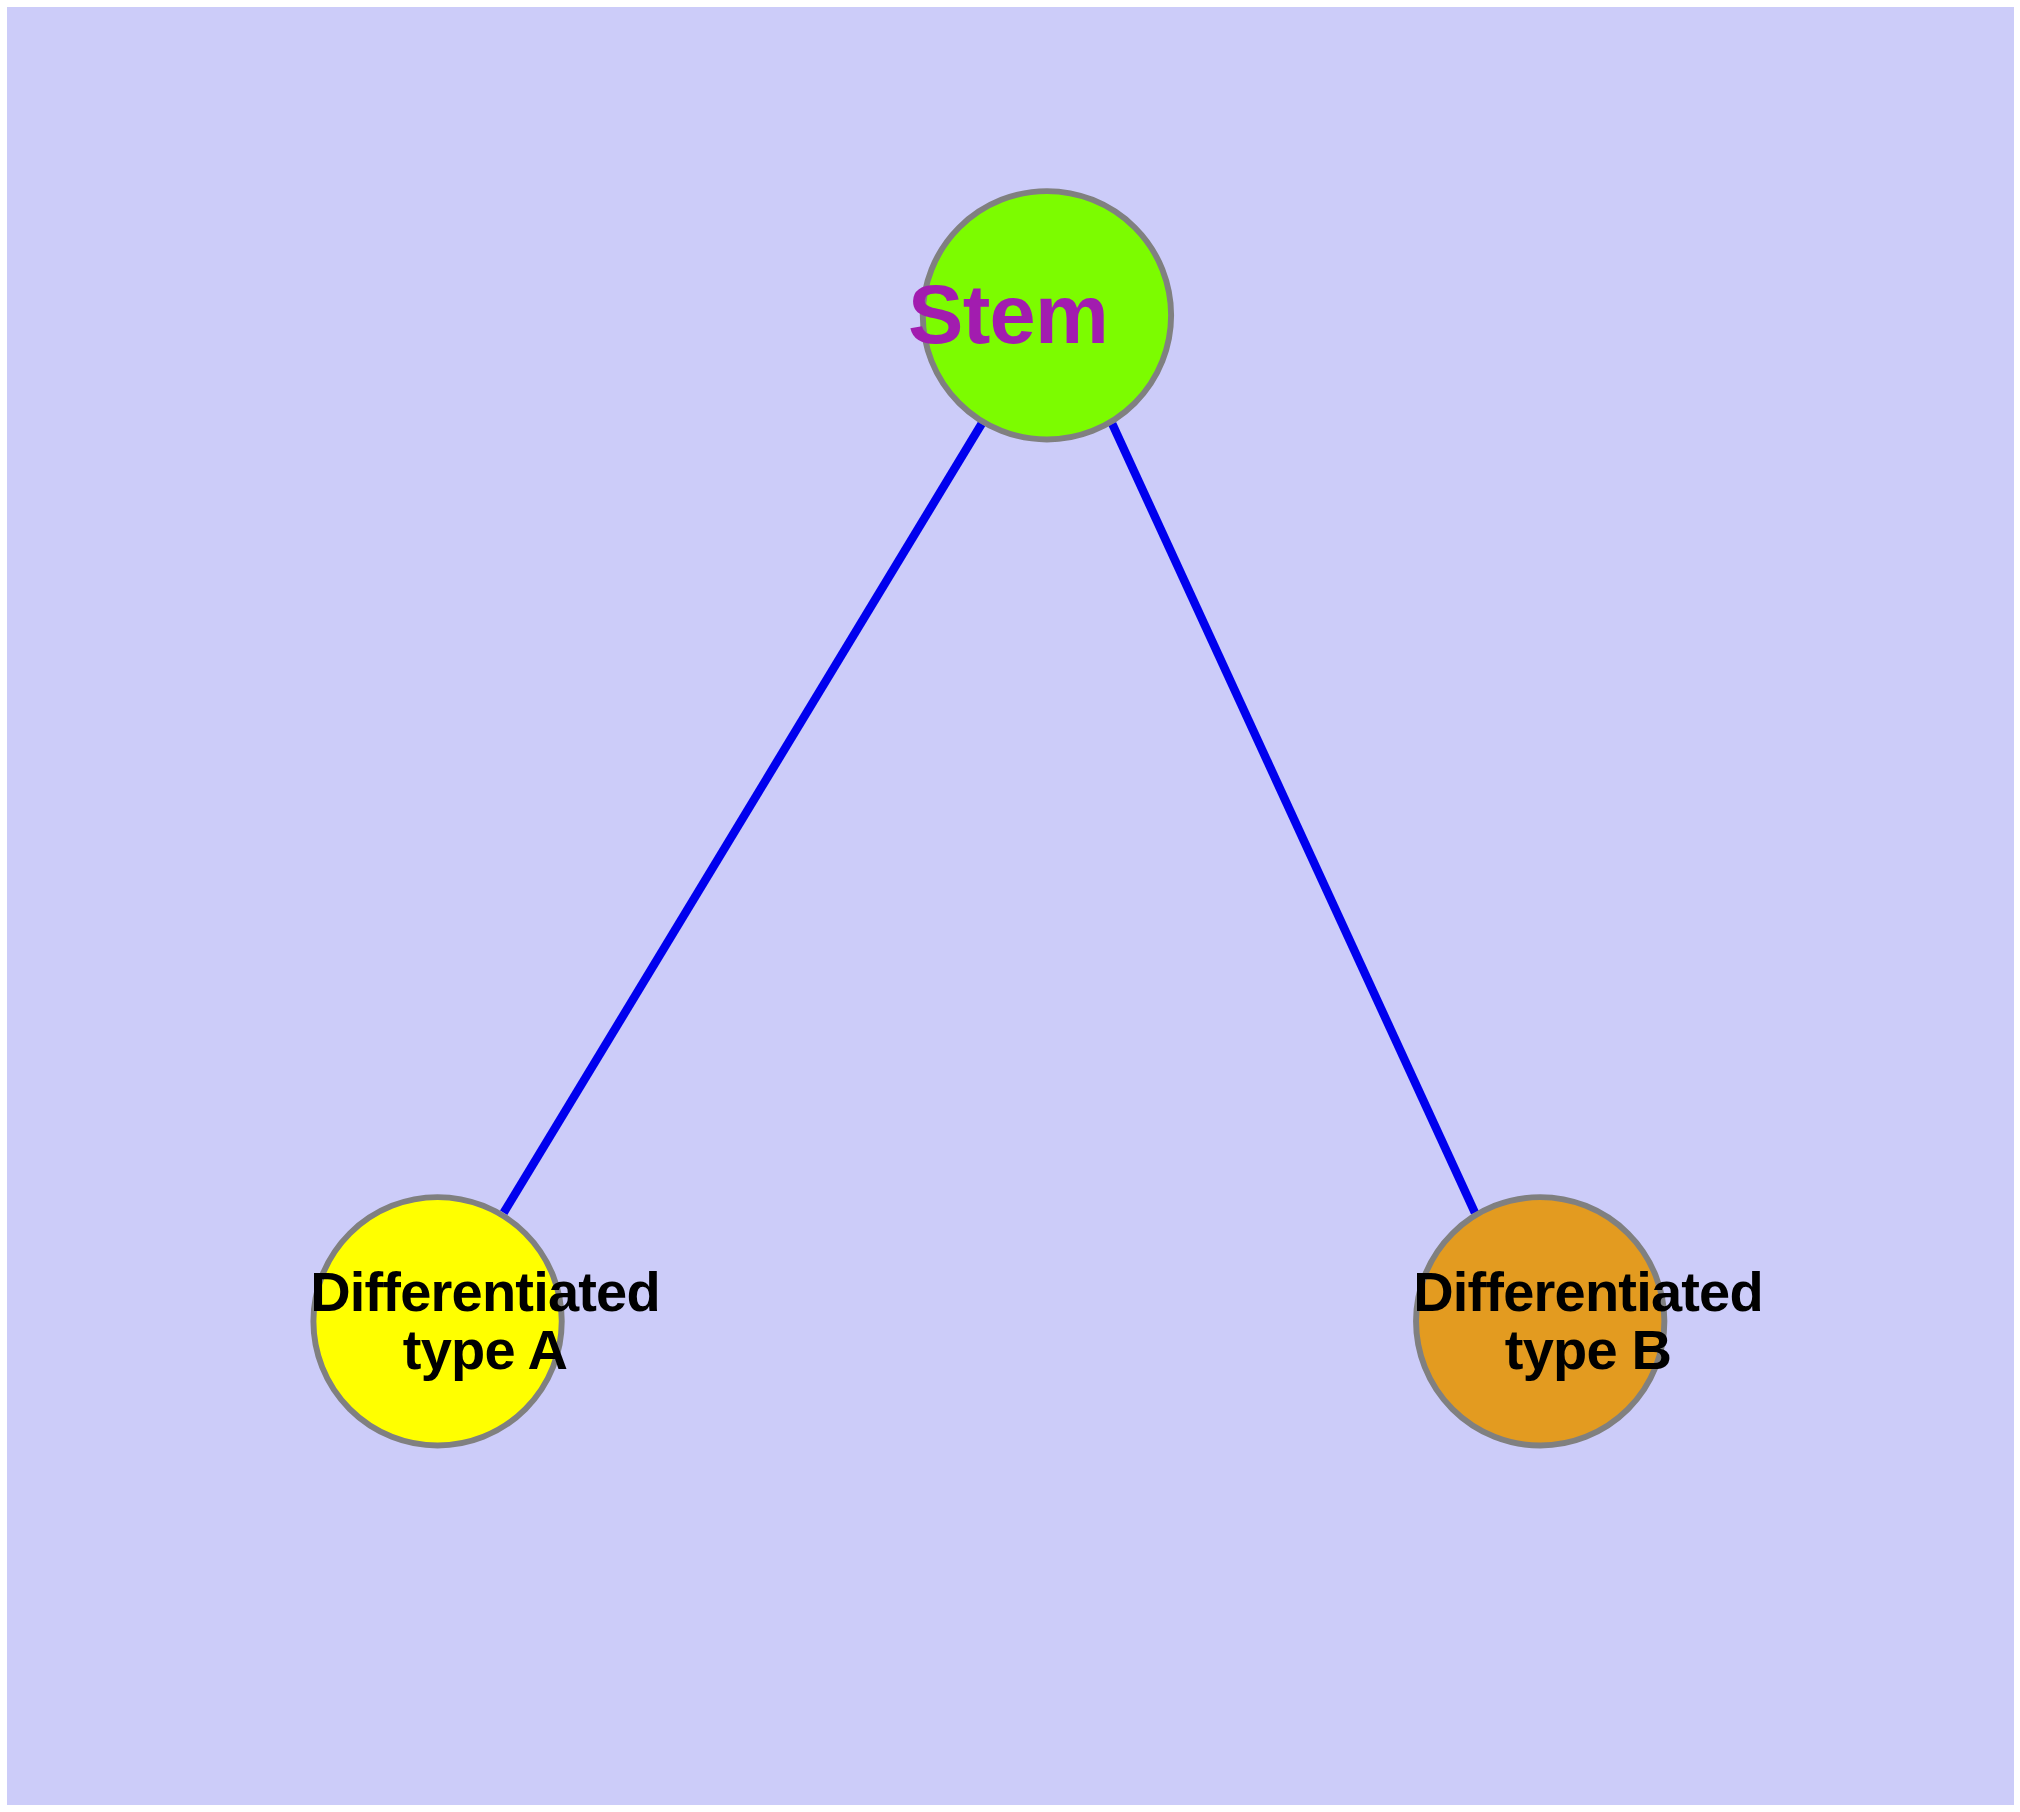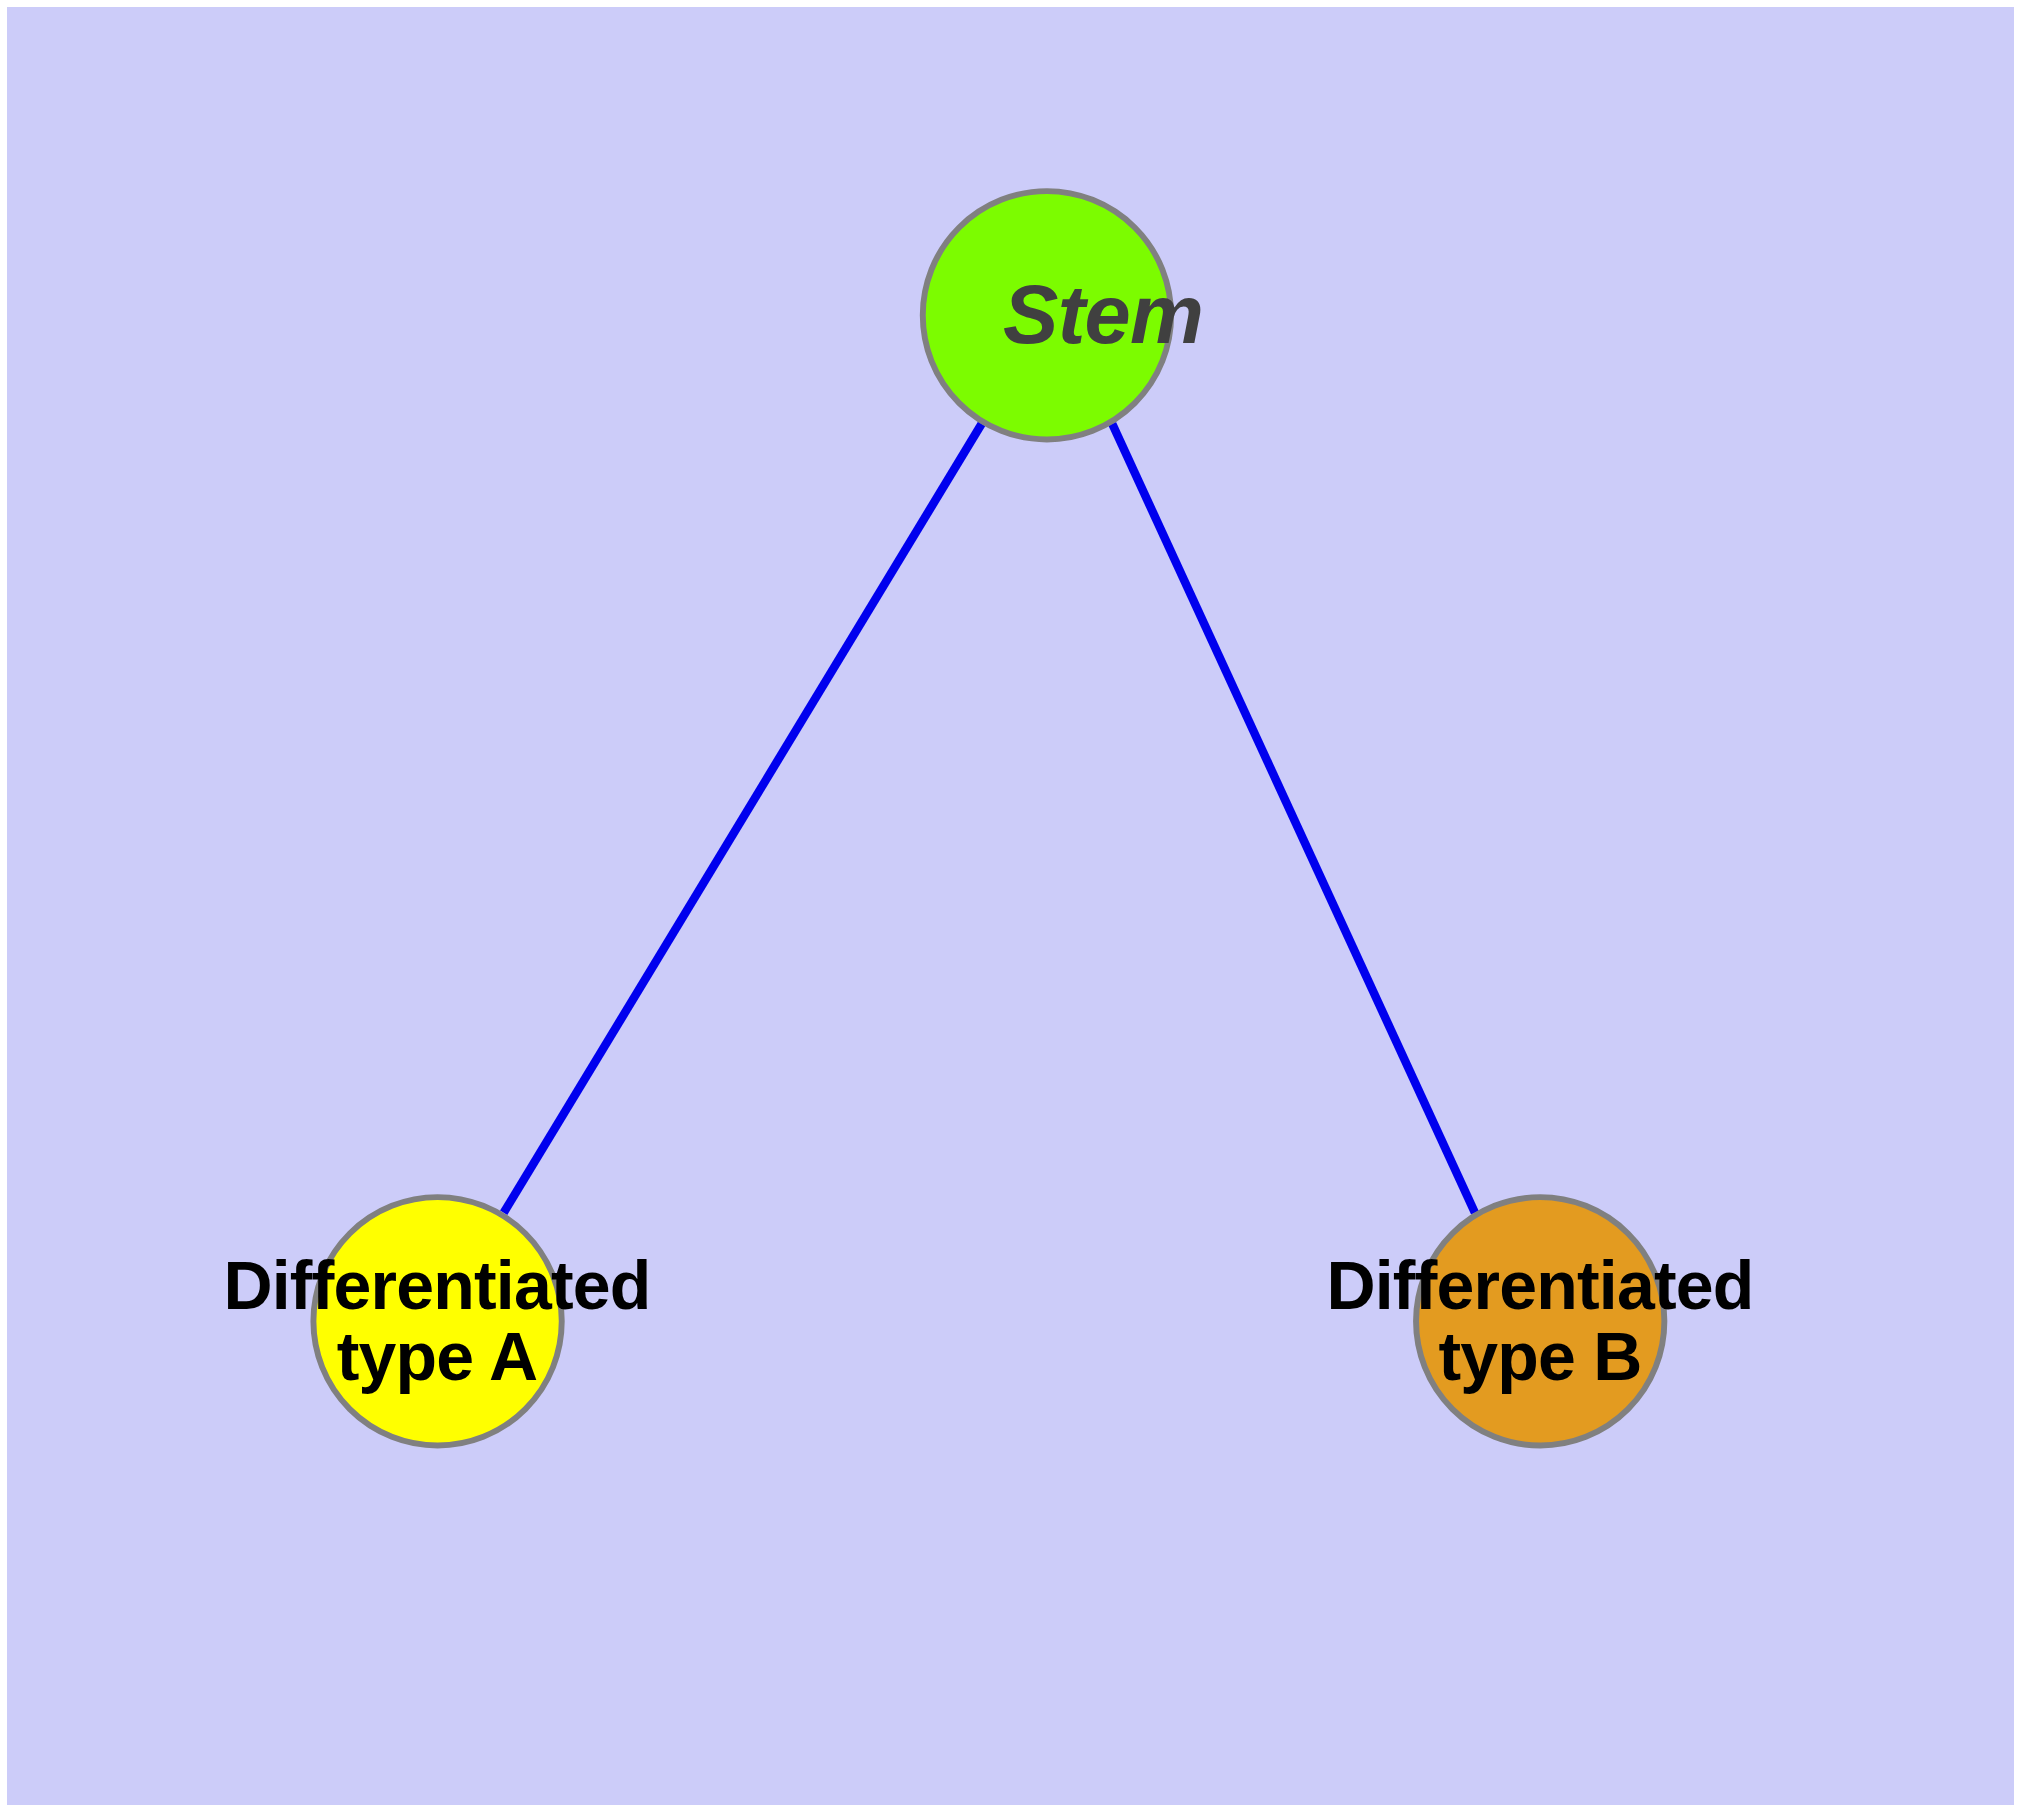--- a/index.html
+++ b/index.html
@@ -43,21 +43,22 @@
     white-space: pre;
     line-height: 1.04;
     letter-spacing: -0.8px;
     transform: translate(-50%, -50%);
     pointer-events: none;
   }
   #label-stem {
     font-size: 83px;
   }
   #label-type-a, #label-type-b {
-    font-size: 68px;
+    font-size: 56px;
+    margin-left: 48px;
   }
 </style>
 </head>
 <body>
 
 <div id="canvas">
 
   <div id="plot-background" style="background: rgb(204, 204, 249);"></div>
 
   <svg id="graph-svg" viewBox="0 0 2384 2138">
@@ -65,21 +66,21 @@
       <line class="graph-edge" id="edge-a" x1="1158" y1="500" x2="594" y2="1431" stroke="#0000ee" stroke-width="10" stroke-linecap="butt"></line>
       <line class="graph-edge" id="edge-b" x1="1312" y1="500" x2="1740" y2="1431" stroke="#0000ee" stroke-width="10" stroke-linecap="butt"></line>
     </g>
     <g id="nodes-layer">
       <circle id="circle-stem" cx="1235" cy="372" r="146.5" fill="#7cfc00" stroke="#808080" stroke-width="7"></circle>
       <circle id="circle-diff-a" cx="516" cy="1559" r="146.5" fill="#ffff00" stroke="#808080" stroke-width="7"></circle>
       <circle id="circle-diff-b" cx="1817" cy="1559" r="146.5" fill="#e39b20" stroke="#808080" stroke-width="7"></circle>
     </g>
   </svg>
 
-  <div class="node-label" id="label-stem" style="left: 1103px; top: 315px; color: #404040; font-style: italic;">Stem</div>
+  <div class="node-label" id="label-stem" style="left: 1008px; top: 315px; color: #a21caf;">Stem</div>
 
   <div class="node-label" id="label-type-a" style="left: 437px; top: 1321px; color: rgb(0, 0, 0);">Differentiated
 type A</div>
 
   <div class="node-label" id="label-type-b" style="left: 1540px; top: 1321px; color: rgb(0, 0, 0);">Differentiated
 type B</div>
 
 </div>
 
 

